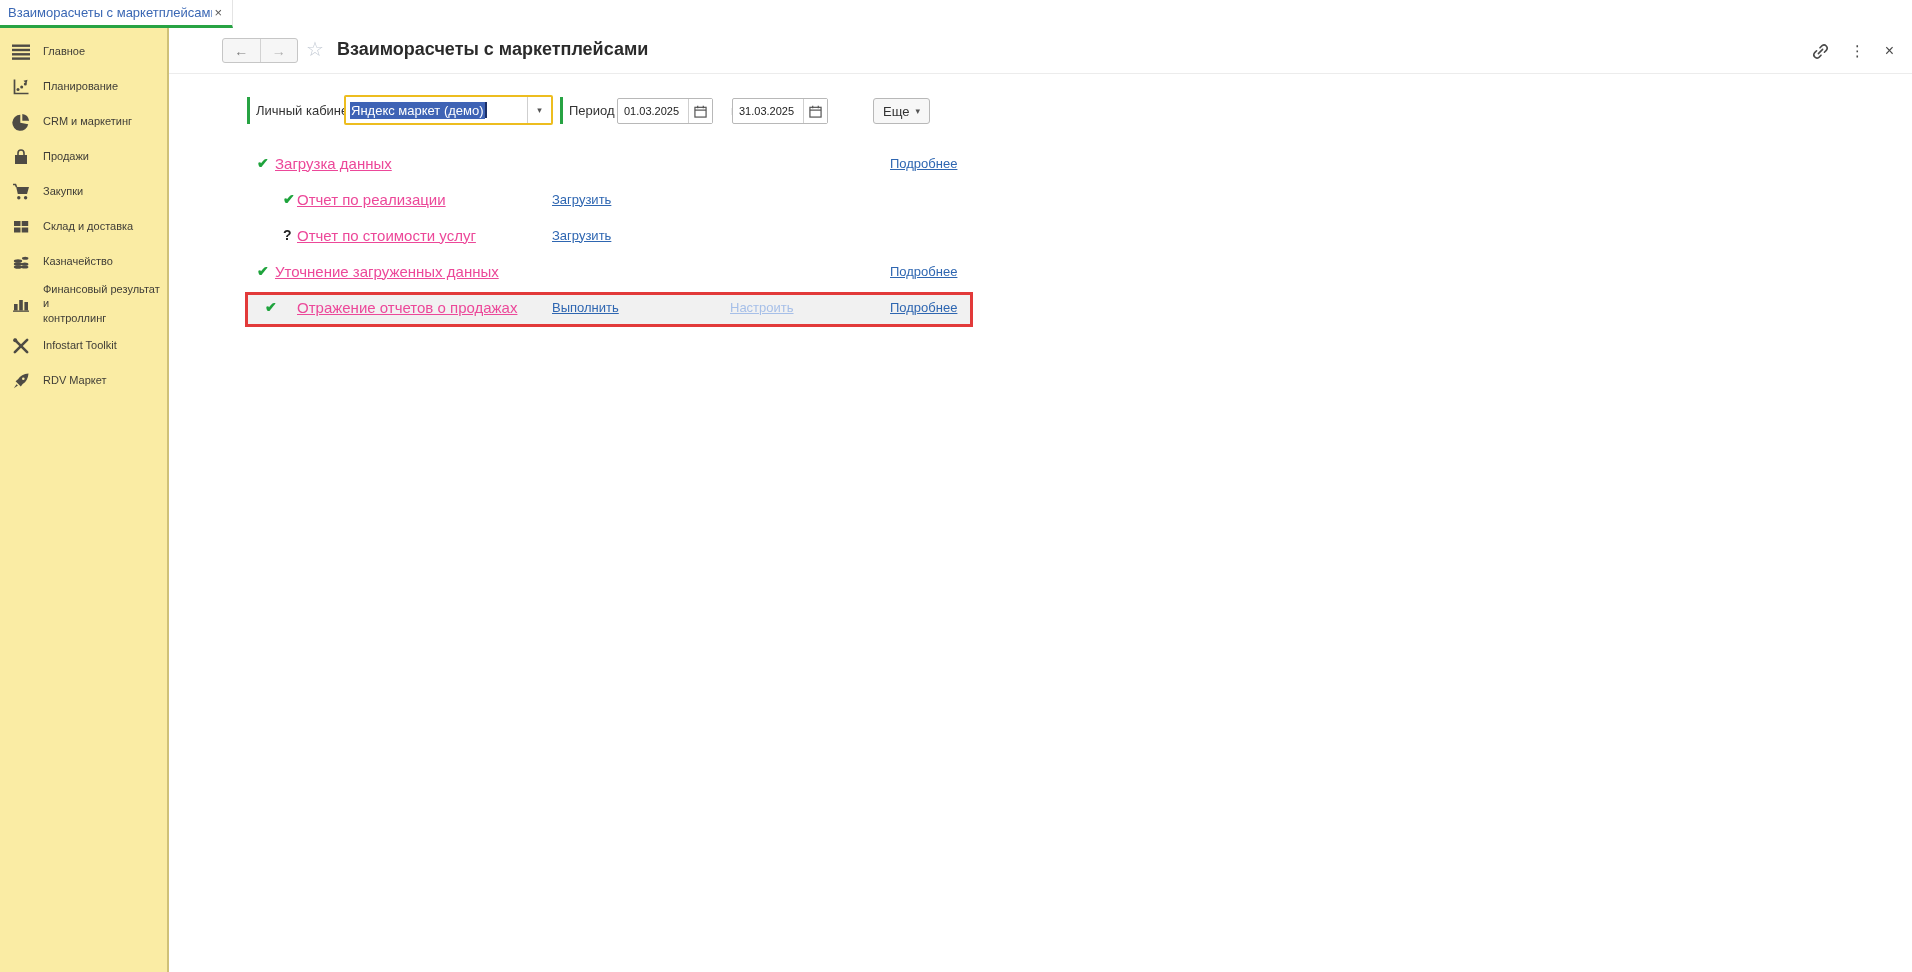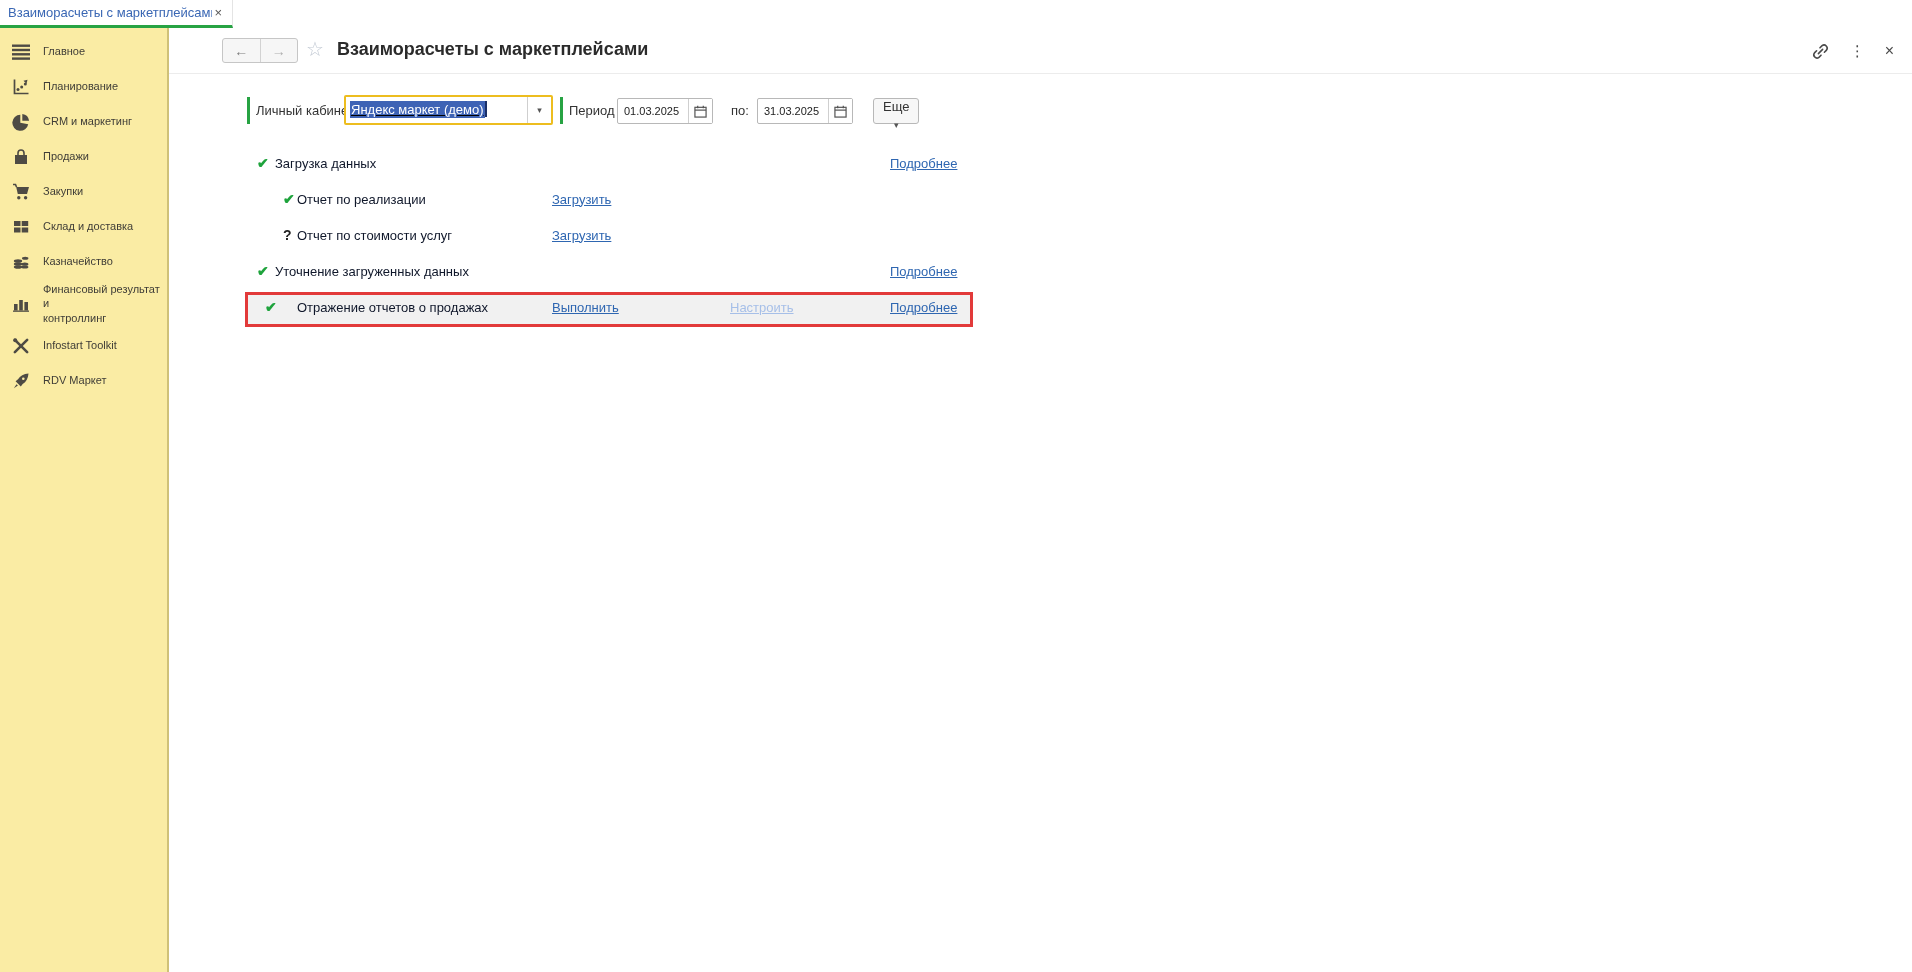--- a/index.html
+++ b/index.html
@@ -45,48 +45,48 @@
   
   .gbar { position:absolute; width:3px; height:27px; top:69px; background:#27a343; }
   .gbar1 { left:78px; } .gbar2 { left:391px; }
   .fld-label { position:absolute; top:69px; height:28px; line-height:28px; font-size:13px; color:#333; }
   .lbl-cabinet { left:87px; }
   .lbl-period  { left:400px; }
   .lbl-to      { left:562px; }
 
   .combo { position:absolute; left:175px; top:67px; width:209px; height:30px;
            border:2px solid #edbd1f; border-radius:2px; background:#fff; cursor:text; }
-  .combo-text { position:absolute; left:4px; top:4px; height:18px; display:flex; align-items:flex-start;text-decoration:underline; }
+  .combo-text { position:absolute; left:4px; top:4px; height:18px; display:flex; align-items:center; }
   .combo-sel { background:#3e63b5; color:#fff; font-size:13px; padding:1px 1px; white-space:nowrap; }
   .caret { display:inline-block; width:2px; height:16px; background:#1a2f66; }
   .combo-btn { position:absolute; right:0; top:0; width:24px; height:26px;
                border-left:1px solid #cfcfcf; display:flex; align-items:center; justify-content:center;
                color:#555; font-size:9px; cursor:pointer; }
 
   .datebox { position:absolute; top:70px; width:96px; height:26px; border:1px solid #b8b8b8;
              border-radius:2px; background:#fff; display:flex; }
-  .db1 { left:448px; } .db2 { left:588px; }
+  .db1 { left:448px; } .db2 { left:563px; }
   .date-input { flex:1; width:66px; border:0; outline:none; font-family:"Liberation Sans",sans-serif;
                 font-size:11px; color:#222; padding:0 0 0 6px; background:transparent; }
   .cal-btn { width:24px; border-left:1px solid #cfcfcf; display:flex; align-items:center;
              justify-content:center; cursor:pointer; background:#fff; }
 
   .more-btn { position:absolute; left:704px; top:70px; height:26px; padding:0 9px;
               border:1px solid #b8b8b8; border-radius:3px; background:#f7f7f7;
-              display:flex; align-items:center; gap:6px; font-size:13px; color:#333; cursor:pointer;flex-direction:column; }
+              display:flex; align-items:center; gap:6px; font-size:13px; color:#333; cursor:pointer; }
   .more-arrow { font-size:9px; color:#555; }
 
   
   .step { position:absolute; left:0; width:100%; height:36px; }
   .st-ico { position:absolute; top:0; height:36px; display:flex; align-items:center;
             font-size:14px; font-weight:bold; color:#1ea33c; }
   .st-ico.lvl1 { left:88px; } .st-ico.lvl2 { left:114px; }
   .st-ico.q { color:#222; font-size:14px; }
   .st-label { position:absolute; top:0; height:36px; display:flex; align-items:center;
-              font-size:13px; color:#0f172a; }
+              font-size:15px; color:#ec4899;text-decoration:underline; }
   .st-label.lvl1 { left:106px; } .st-label.lvl2 { left:128px; }
   .st-link { position:absolute; top:0; height:36px; display:flex; align-items:center;
              font-size:13px; color:#2e66b1; text-decoration:underline; cursor:pointer; }
   .col-mid  { left:383px; }
   .col-mid2 { left:561px; }
   .col-right{ left:721px; }
   .st-link.disabled { color:#a6bfe8; }
 
   .hl-box { position:absolute; left:76px; top:264px; width:728px; height:35px;
             border:3px solid #e23a3a; background:#f1f1f1; }

